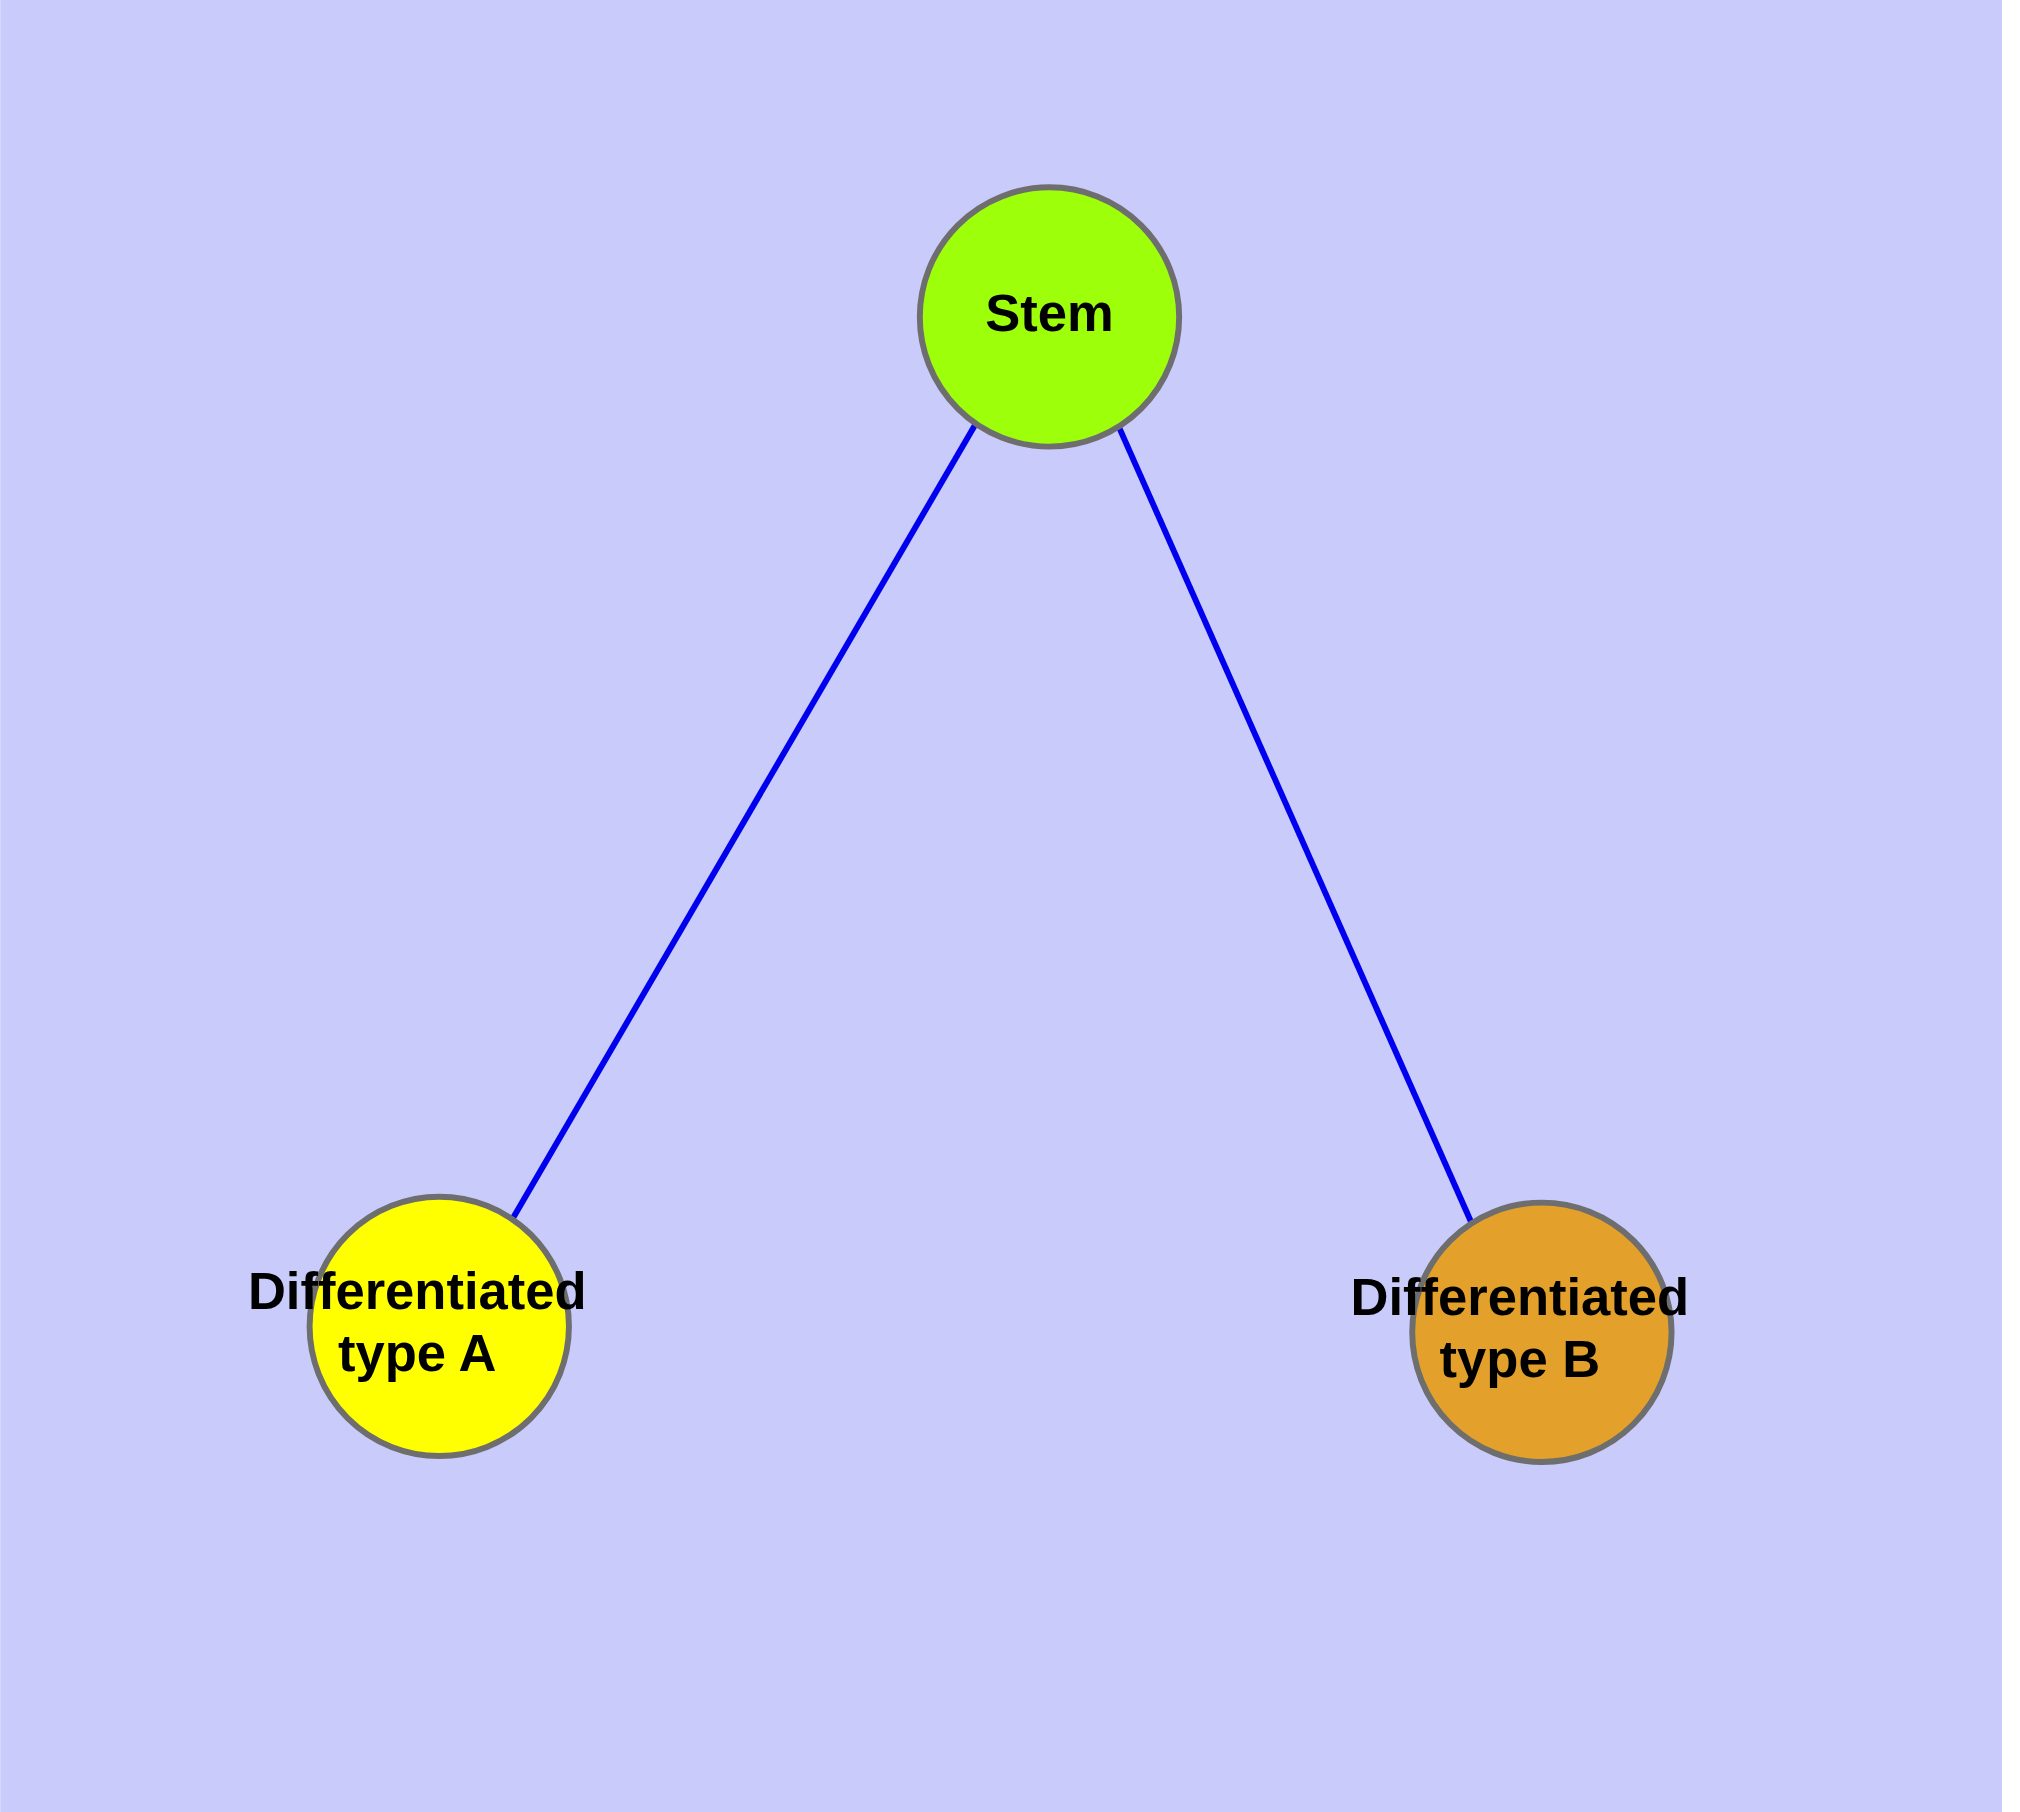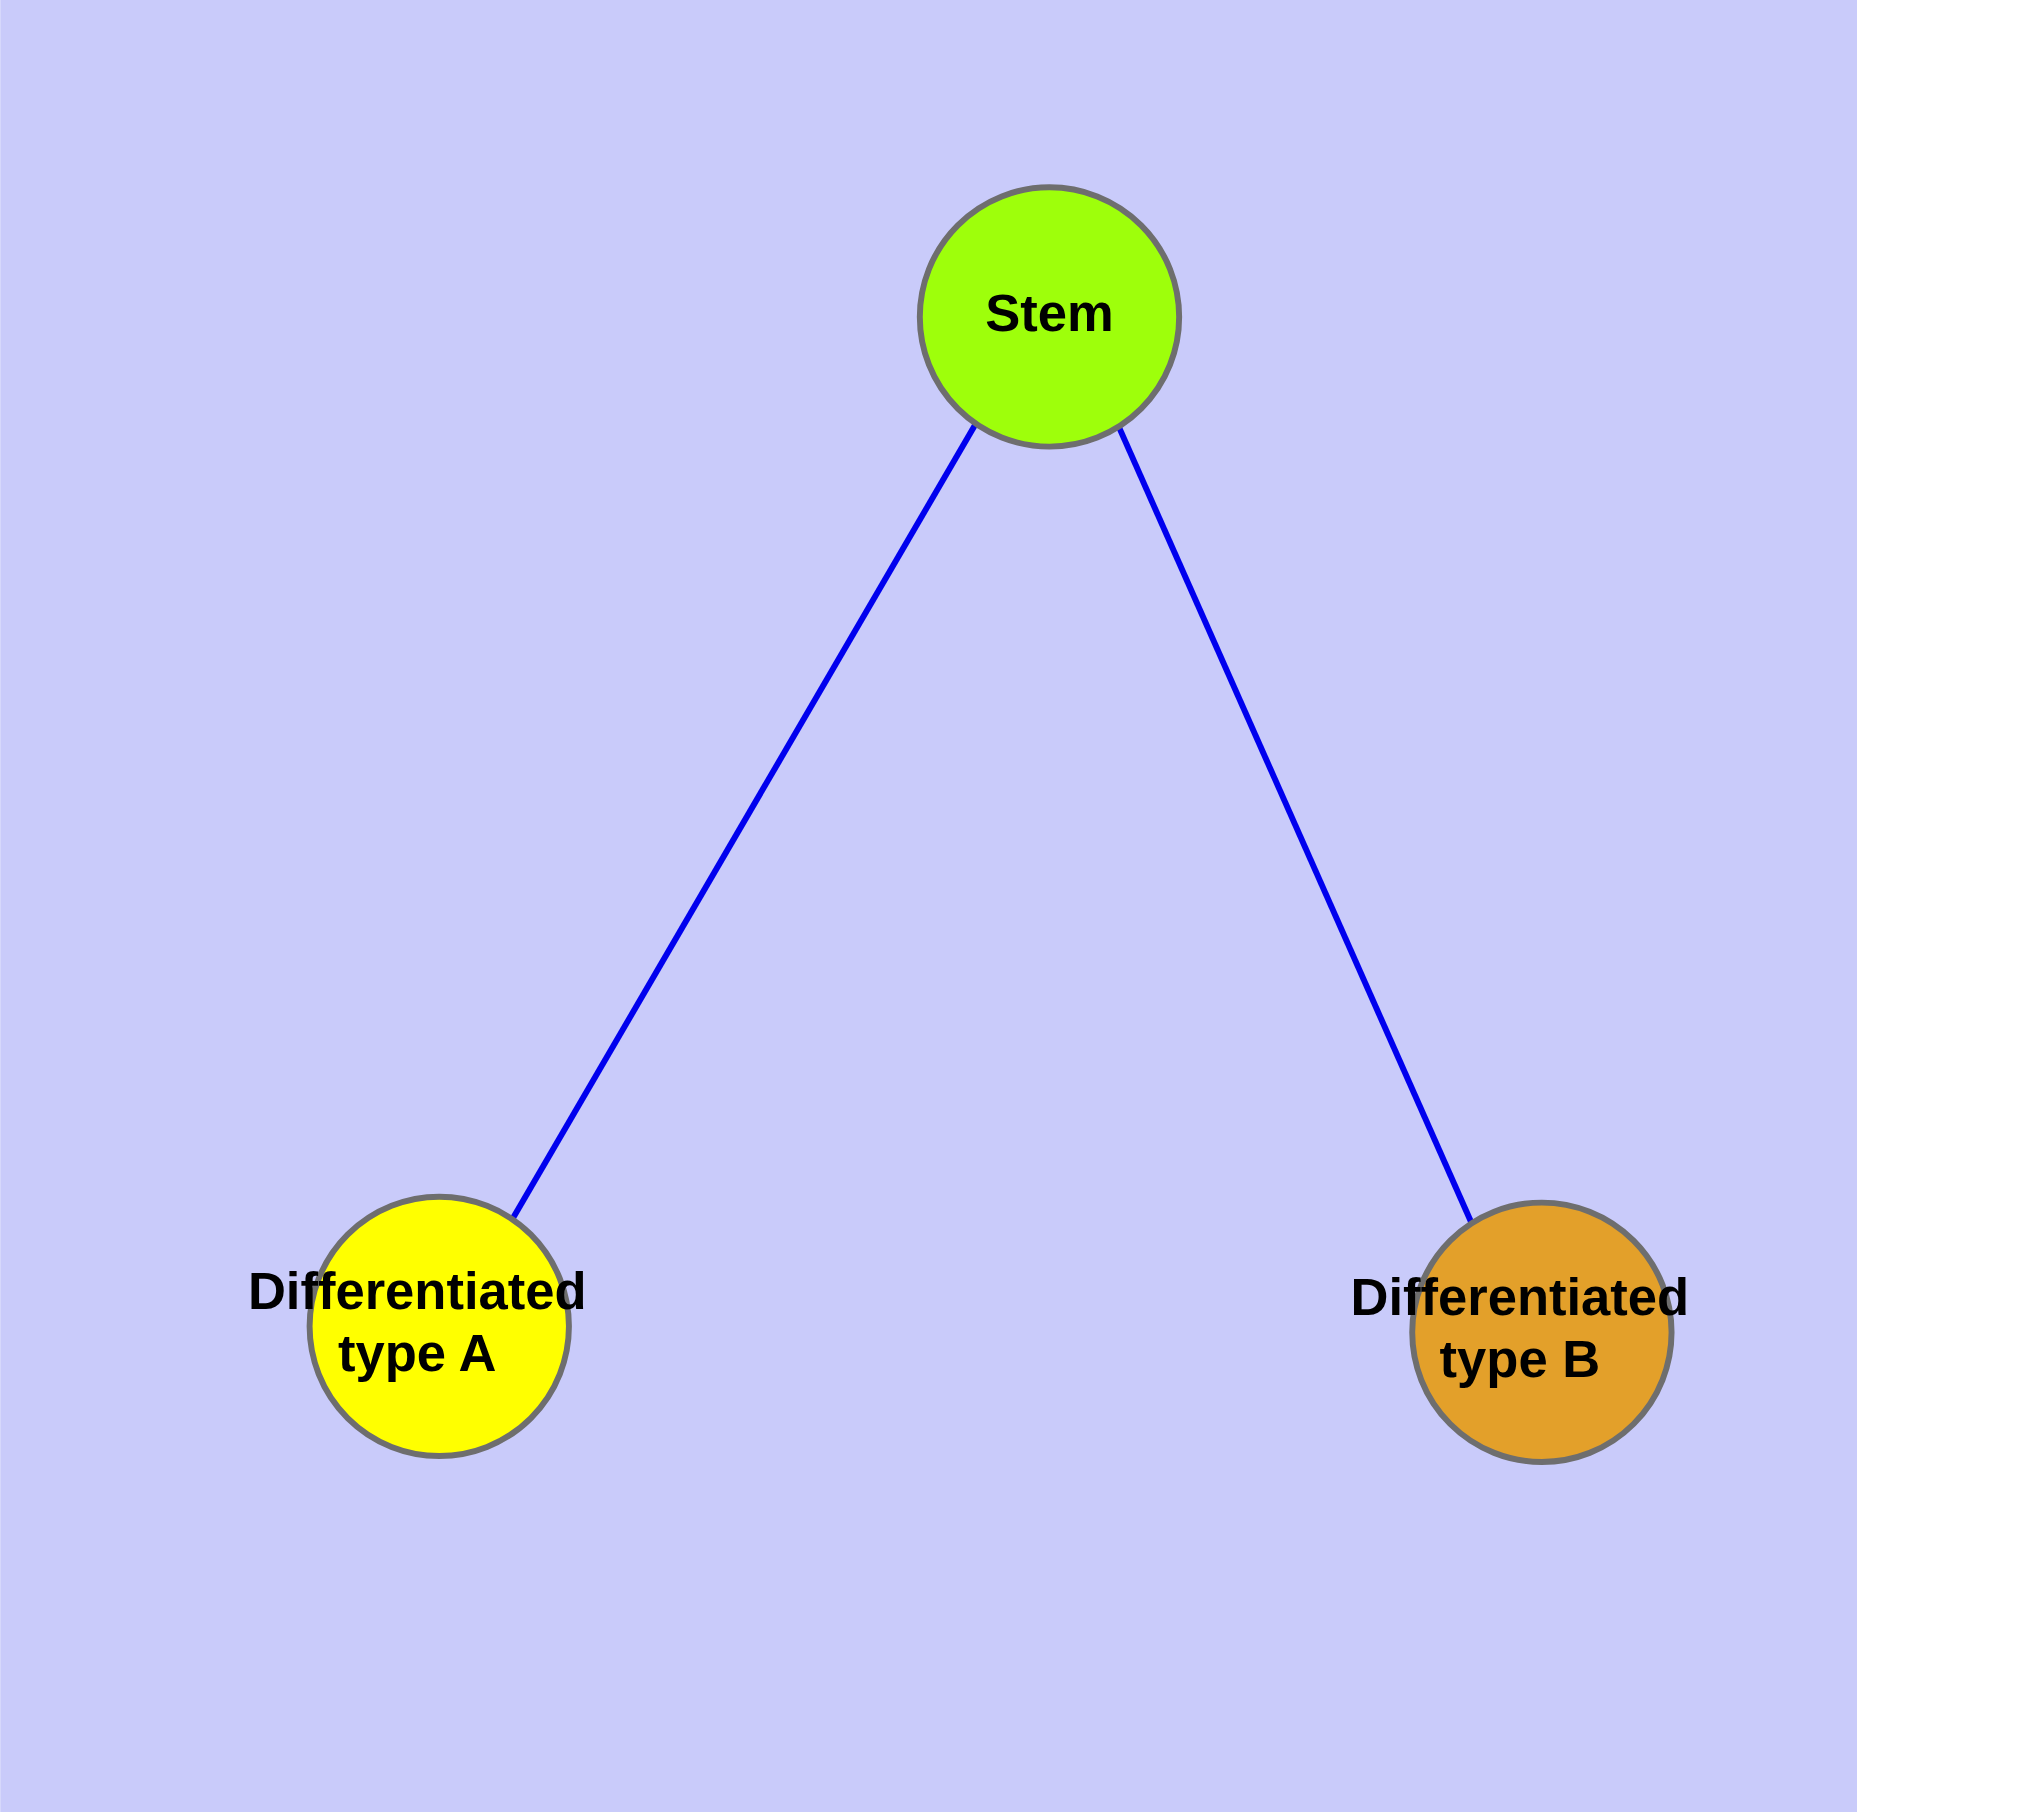--- a/index.html
+++ b/index.html
@@ -27,21 +27,21 @@
     font-weight: bold;
     fill: #000000;
     text-anchor: middle;
     dominant-baseline: middle;
     paint-order: normal;
   }
 </style>
 </head>
 <body>
 
-<div id="canvas" style="width: 1857px; height: 1812px;">
+<div id="canvas" style="width: 2002px; height: 1812px;">
   <svg id="graph-svg" viewBox="0 0 2384 2138" xmlns="http://www.w3.org/2000/svg" style="width: 2021px; height: 1812px;">
 
     <rect id="bg-rect" x="0" y="0" width="2384" height="2138" fill="#c9cbfa"></rect>
 
     <g id="edges-layer">
         <line x1="1151" y1="500" x2="604" y2="1439" stroke="#0000ee" stroke-width="7" stroke-linecap="butt"></line>
         <line x1="1320" y1="504" x2="1736" y2="1443" stroke="#0000ee" stroke-width="7" stroke-linecap="butt"></line>
       </g>
     <g id="nodes-layer">
         <circle cx="1238" cy="374" r="153" fill="#9eff0b" stroke="#6e6e6e" stroke-width="7"></circle>

